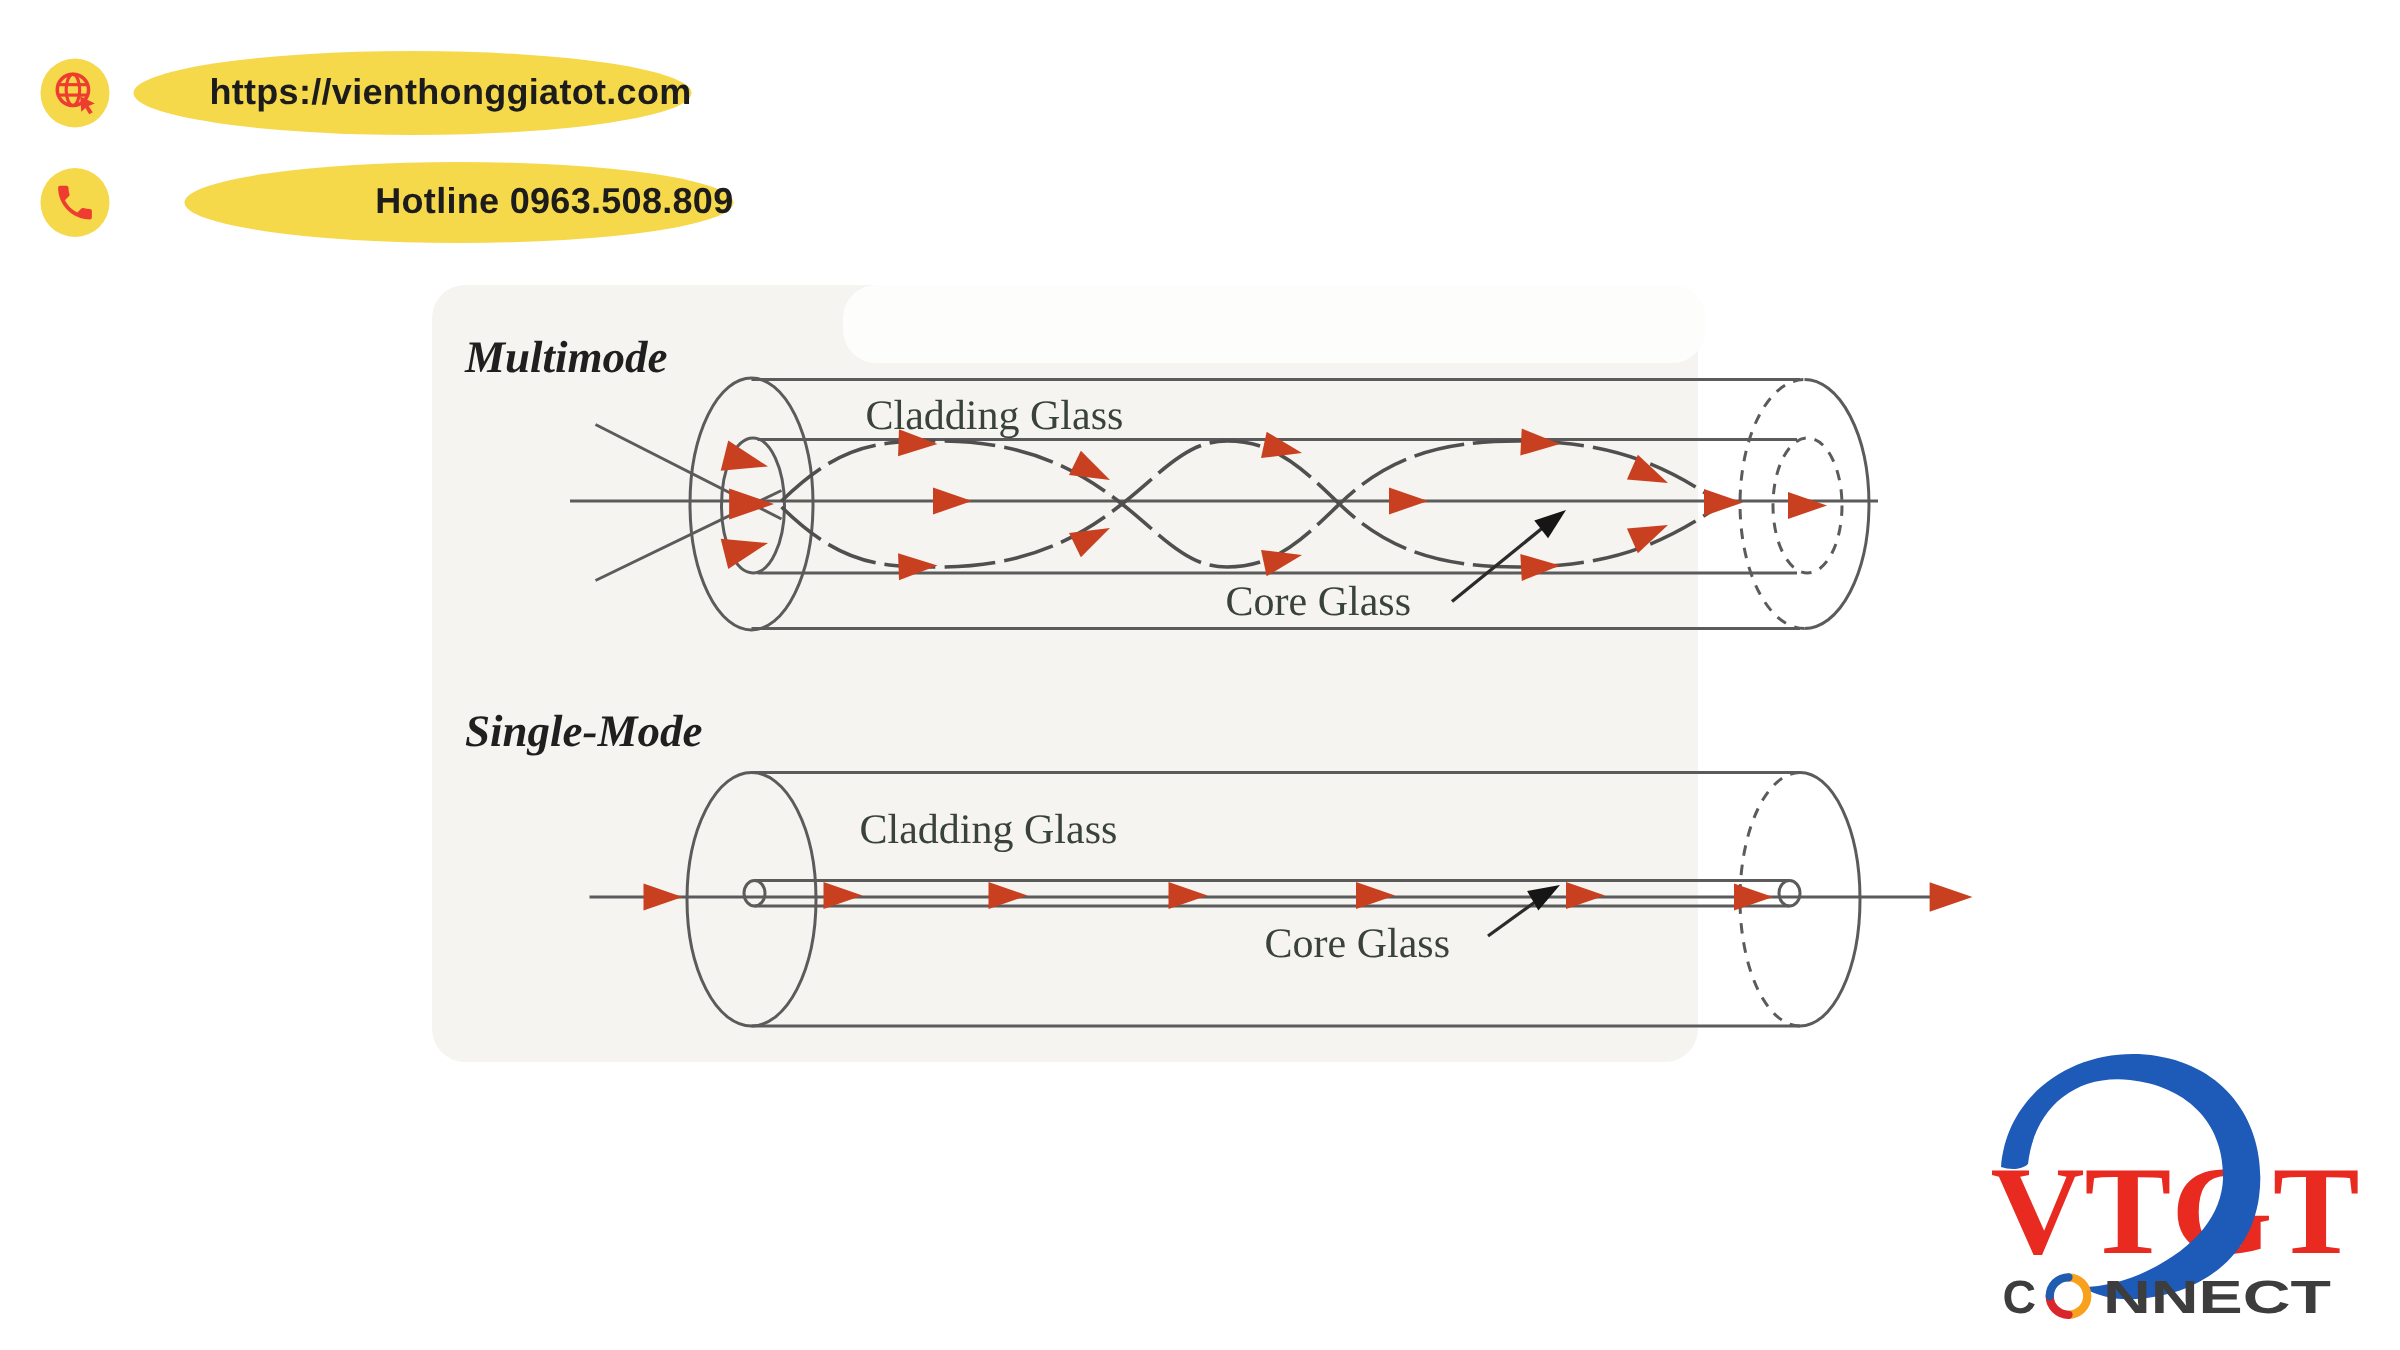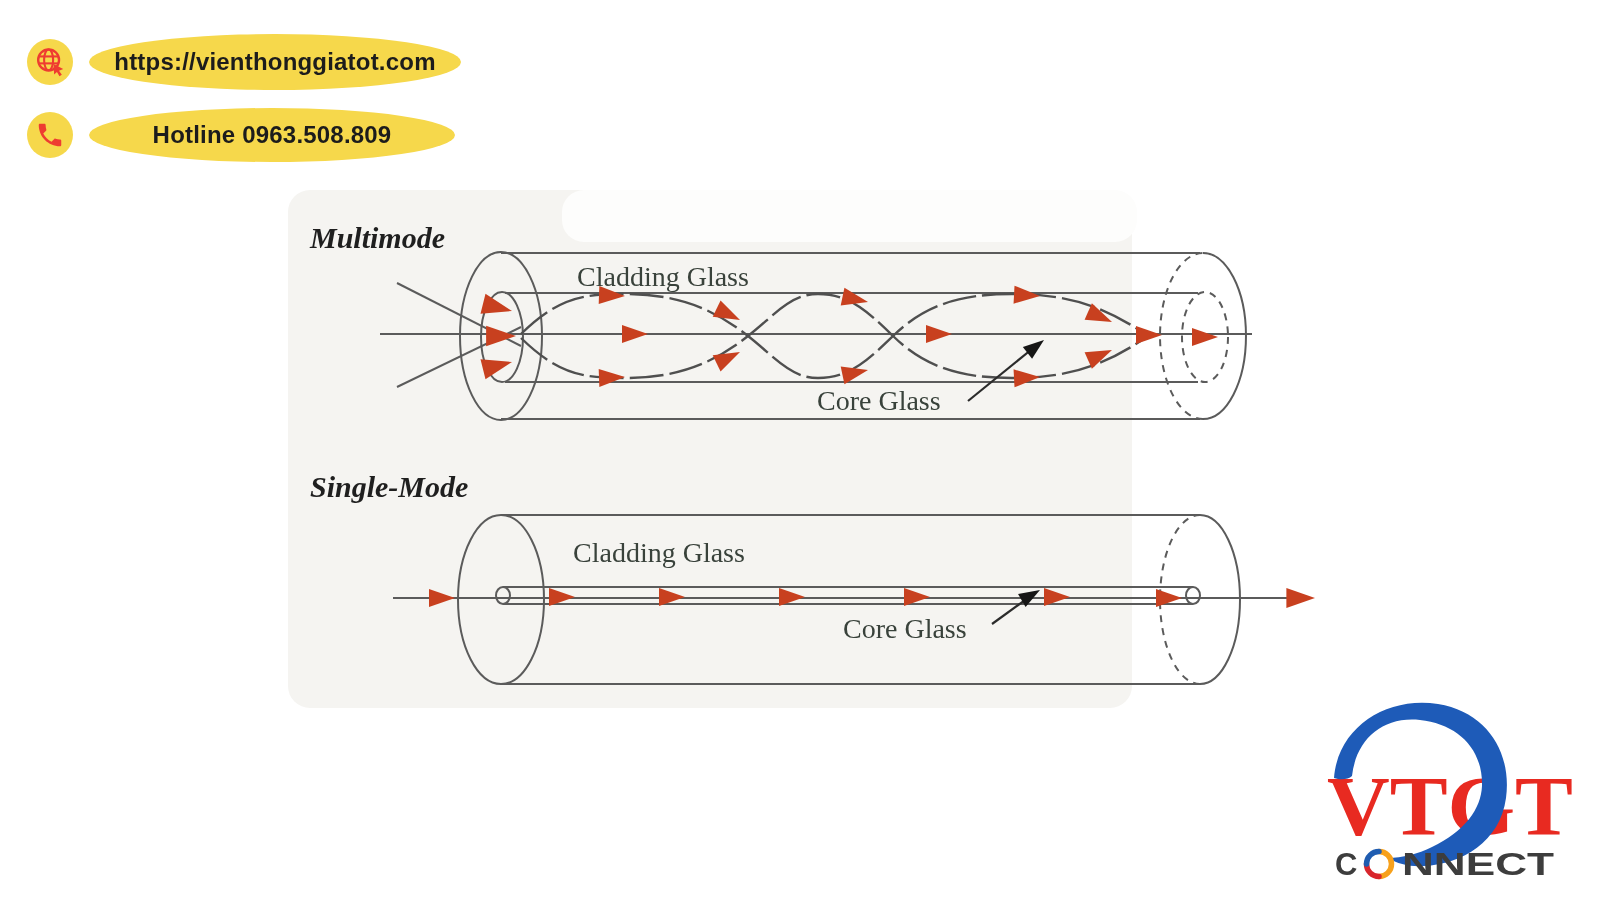--- a/index.html
+++ b/index.html
@@ -3,25 +3,25 @@
 <meta charset="utf-8">
 <style>
   html,body{margin:0;padding:0;background:#ffffff;}
   #stage{position:relative;width:1600px;height:900px;background:#ffffff;overflow:hidden;
          font-family:"Liberation Sans","DejaVu Sans",sans-serif;}
 
   
   .badge-row{position:absolute;display:flex;align-items:center;}
   .icon-circle{width:46px;height:46px;border-radius:50%;background:#f6d84b;
                display:flex;align-items:center;justify-content:center;flex:0 0 auto;}
-  .pill{background:#f6d84b;border-radius:50%;display:flex;align-items:center;justify-content:center;
+  .pill{background:#f6d84b;border-radius:50%;display:flex;align-items:center;justify-content:flex-end;
         color:#1c1c1c;font-weight:bold;font-size:24px;letter-spacing:.2px;}
   #badge-site{left:27px;top:34px;}
   #badge-site .pill{width:372px;height:56px;margin-left:16px;}
-  #badge-hot{left:27px;top:108px;}
+  #badge-hot{left:27px;top:108px;gap:34px;}
   #badge-hot .pill{width:366px;height:54px;margin-left:16px;}
 
   
   #figure{position:absolute;left:288px;top:190px;width:844px;height:518px;
           background:#f5f4f1;border-radius:22px;}
   #figure svg{position:absolute;left:0;top:0;}
   .dline{stroke:#5b5b5b;stroke-width:2;fill:none;}
   .dline-dash{stroke:#5b5b5b;stroke-width:2;fill:none;stroke-dasharray:7 6;}
   .ray{stroke:#4f4f4f;stroke-width:2.4;fill:none;stroke-dasharray:34 6;}
   .fig-title{font-family:"Liberation Serif","DejaVu Serif",serif;font-style:italic;font-weight:bold;

